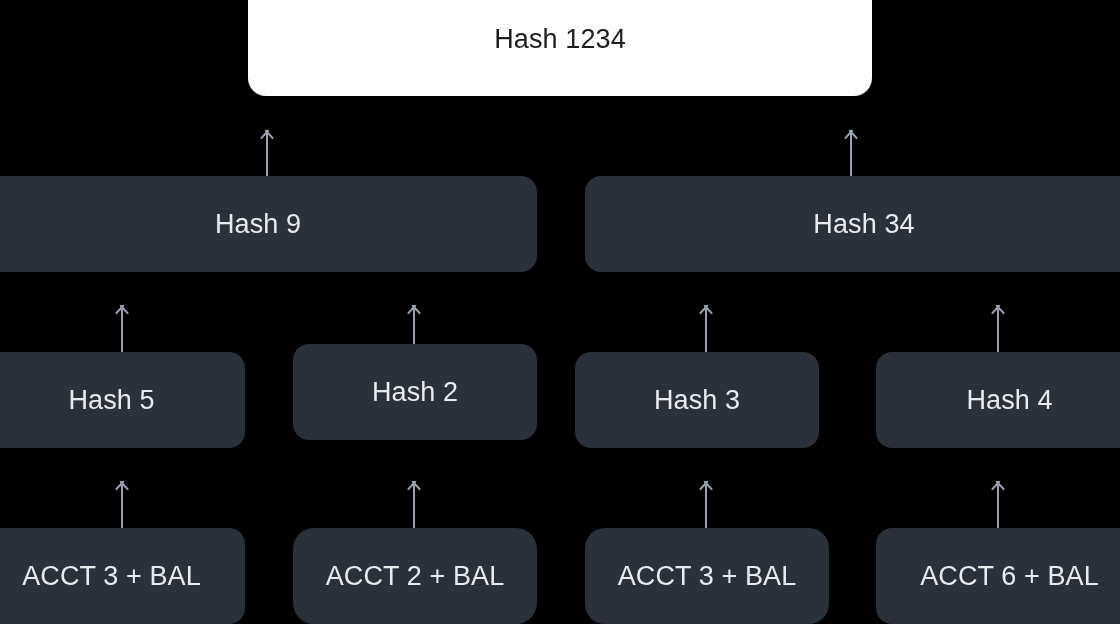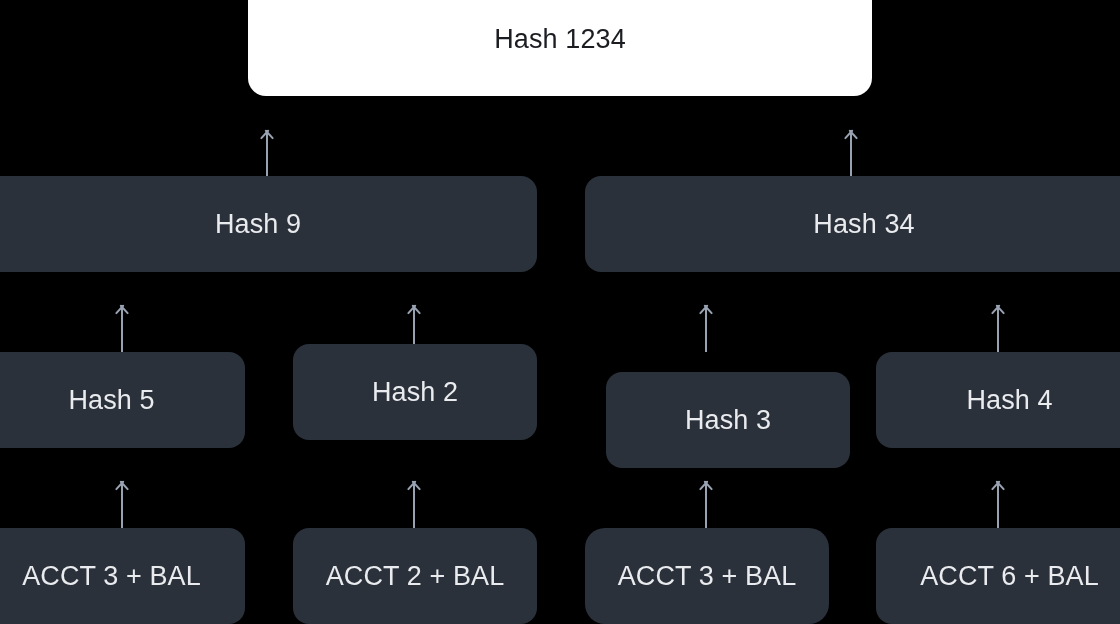--- a/index.html
+++ b/index.html
@@ -128,21 +128,21 @@
     <span class="shaft"></span>
     <span class="head"></span>
   </div>
 
   <div class="node dark" style="left:-22px; top:352px; width:267px; height:96px;">
     <span>Hash 5</span>
   </div>
   <div class="node dark" style="left:293px; top:344px; width:244px; height:96px;">
     <span>Hash 2</span>
   </div>
-  <div class="node dark" style="left:606px; top:352px; width:244px; height:96px;margin-top:20px;">
+  <div class="node dark" style="left:575px; top:352px; width:244px; height:96px;">
     <span>Hash 3</span>
   </div>
   <div class="node dark" style="left:876px; top:352px; width:267px; height:96px;">
     <span>Hash 4</span>
   </div>
 
   <div class="arrow" style="left:110px; top:473px; height:55px;">
     <span class="shaft"></span>
     <span class="head"></span>
   </div>
@@ -155,21 +155,21 @@
     <span class="head"></span>
   </div>
   <div class="arrow" style="left:986px; top:473px; height:55px;">
     <span class="shaft"></span>
     <span class="head"></span>
   </div>
 
   <div class="node dark" style="left:-22px; top:528px; width:267px; height:96px;">
     <span>ACCT 3 + BAL</span>
   </div>
-  <div class="node dark" style="left:293px; top:528px; width:244px; height:96px;">
+  <div class="node dark" style="left:293px; top:528px; width:244px; height:96px;border-radius:21px;">
     <span>ACCT 2 + BAL</span>
   </div>
   <div class="node dark" style="left:585px; top:528px; width:244px; height:96px;border-radius:20px;">
     <span>ACCT 3 + BAL</span>
   </div>
   <div class="node dark" style="left:876px; top:528px; width:267px; height:96px;">
     <span>ACCT 6 + BAL</span>
   </div>
 
 </div>

